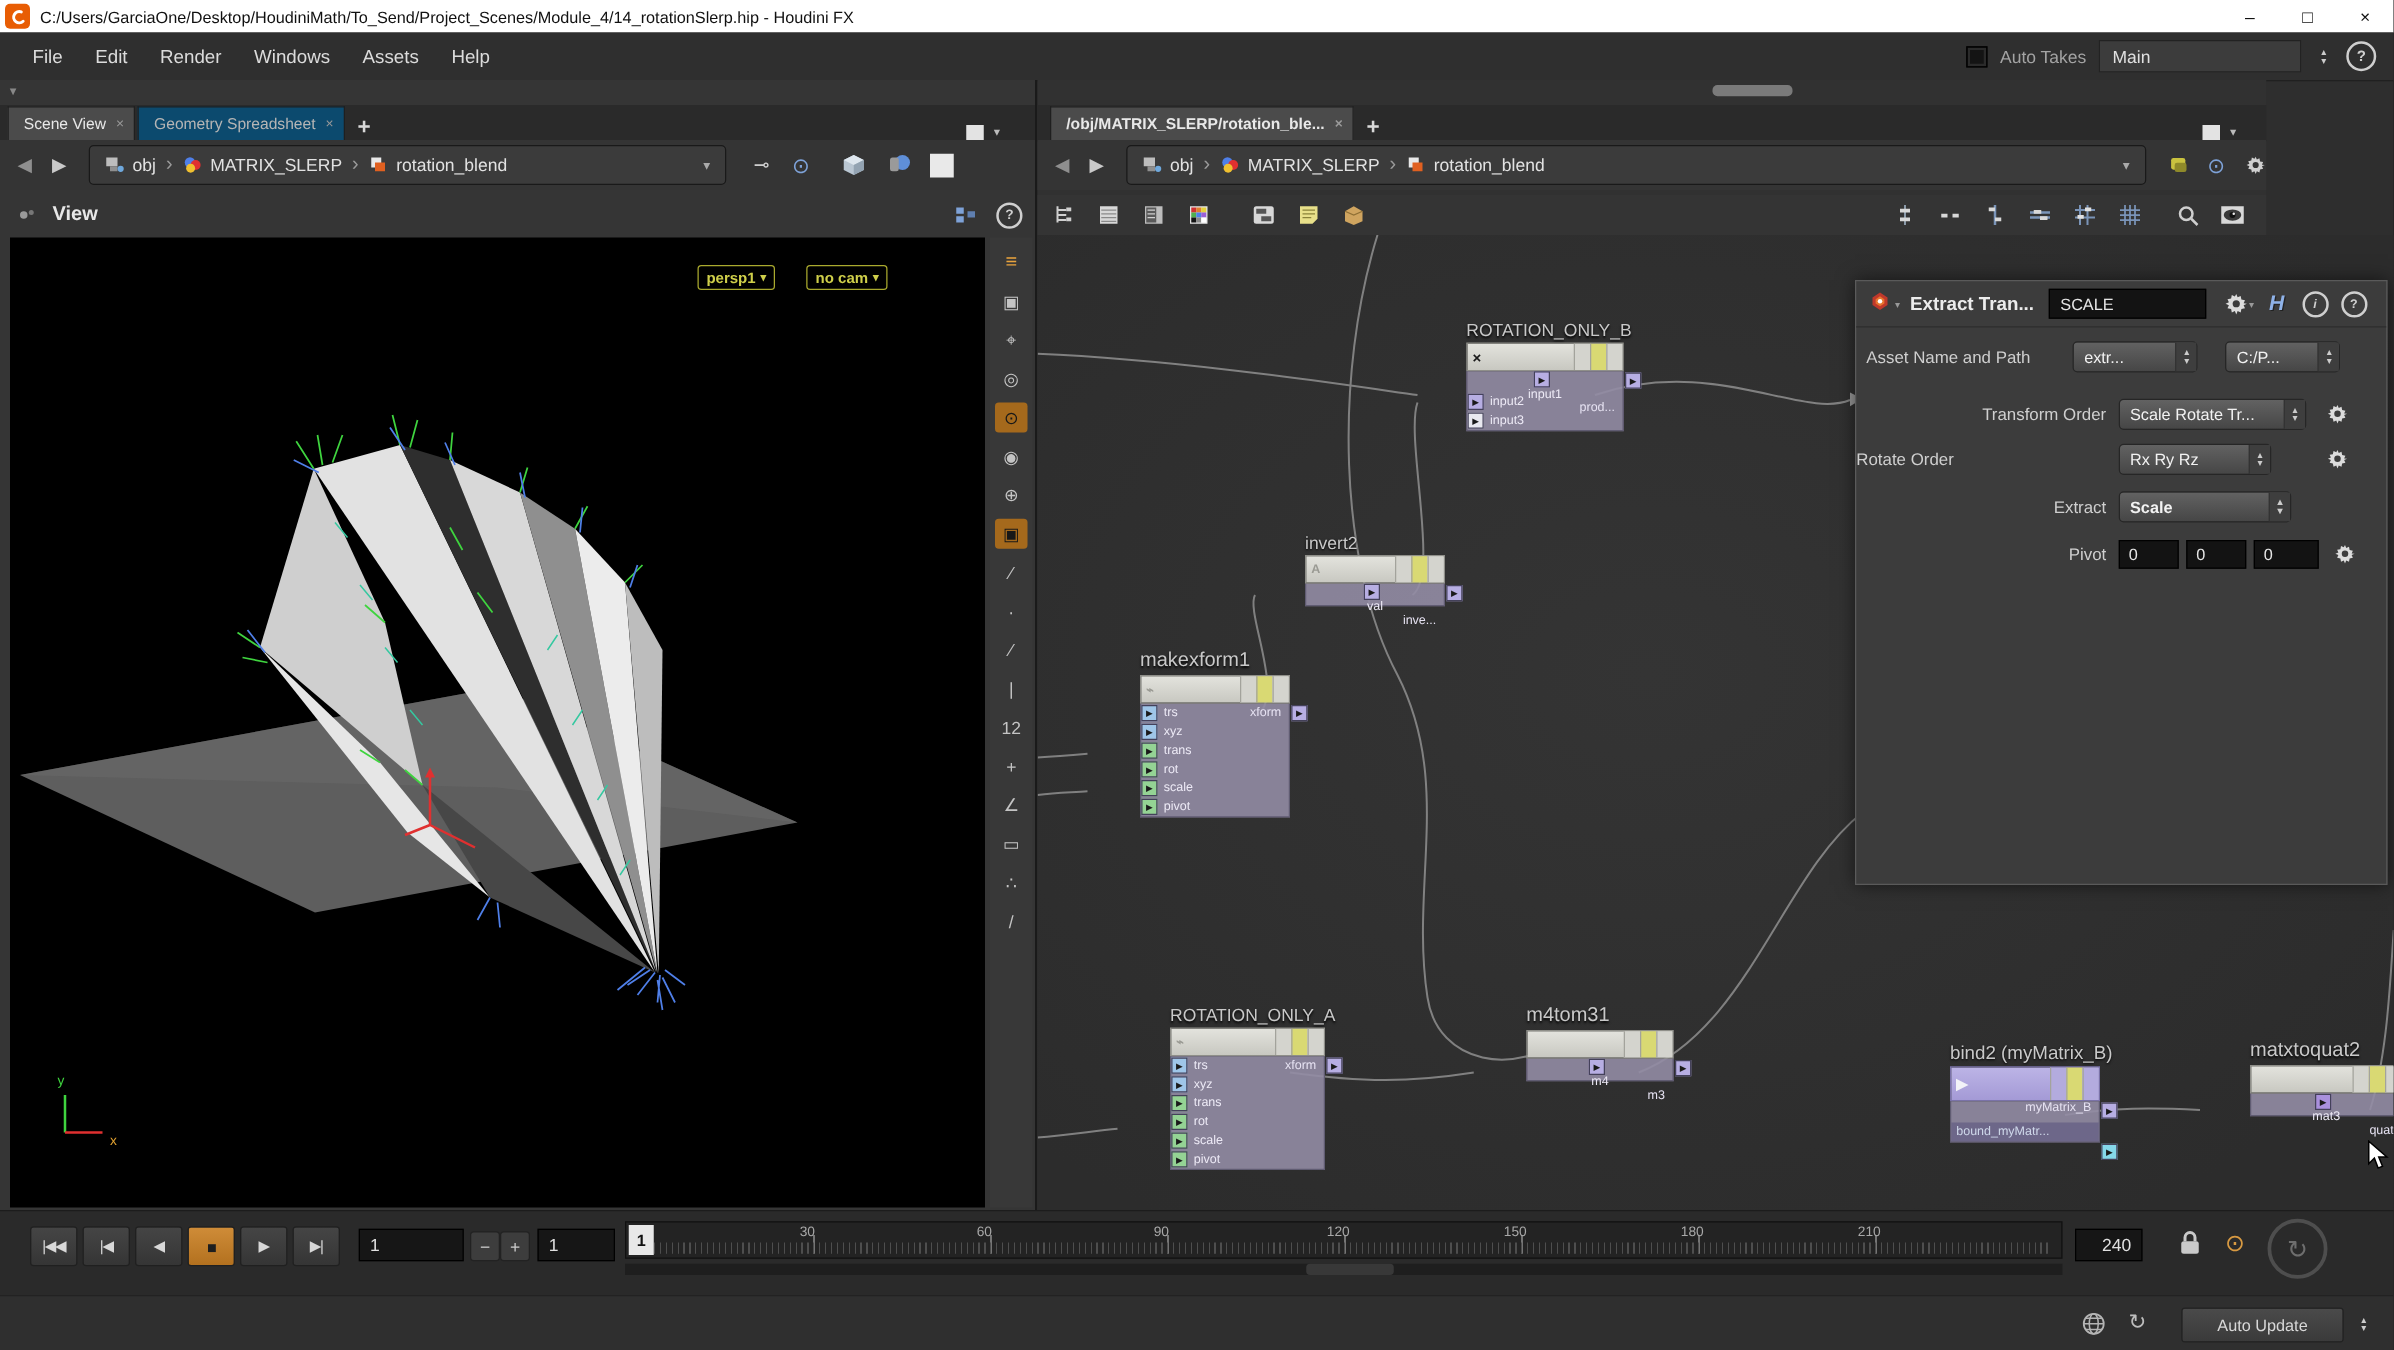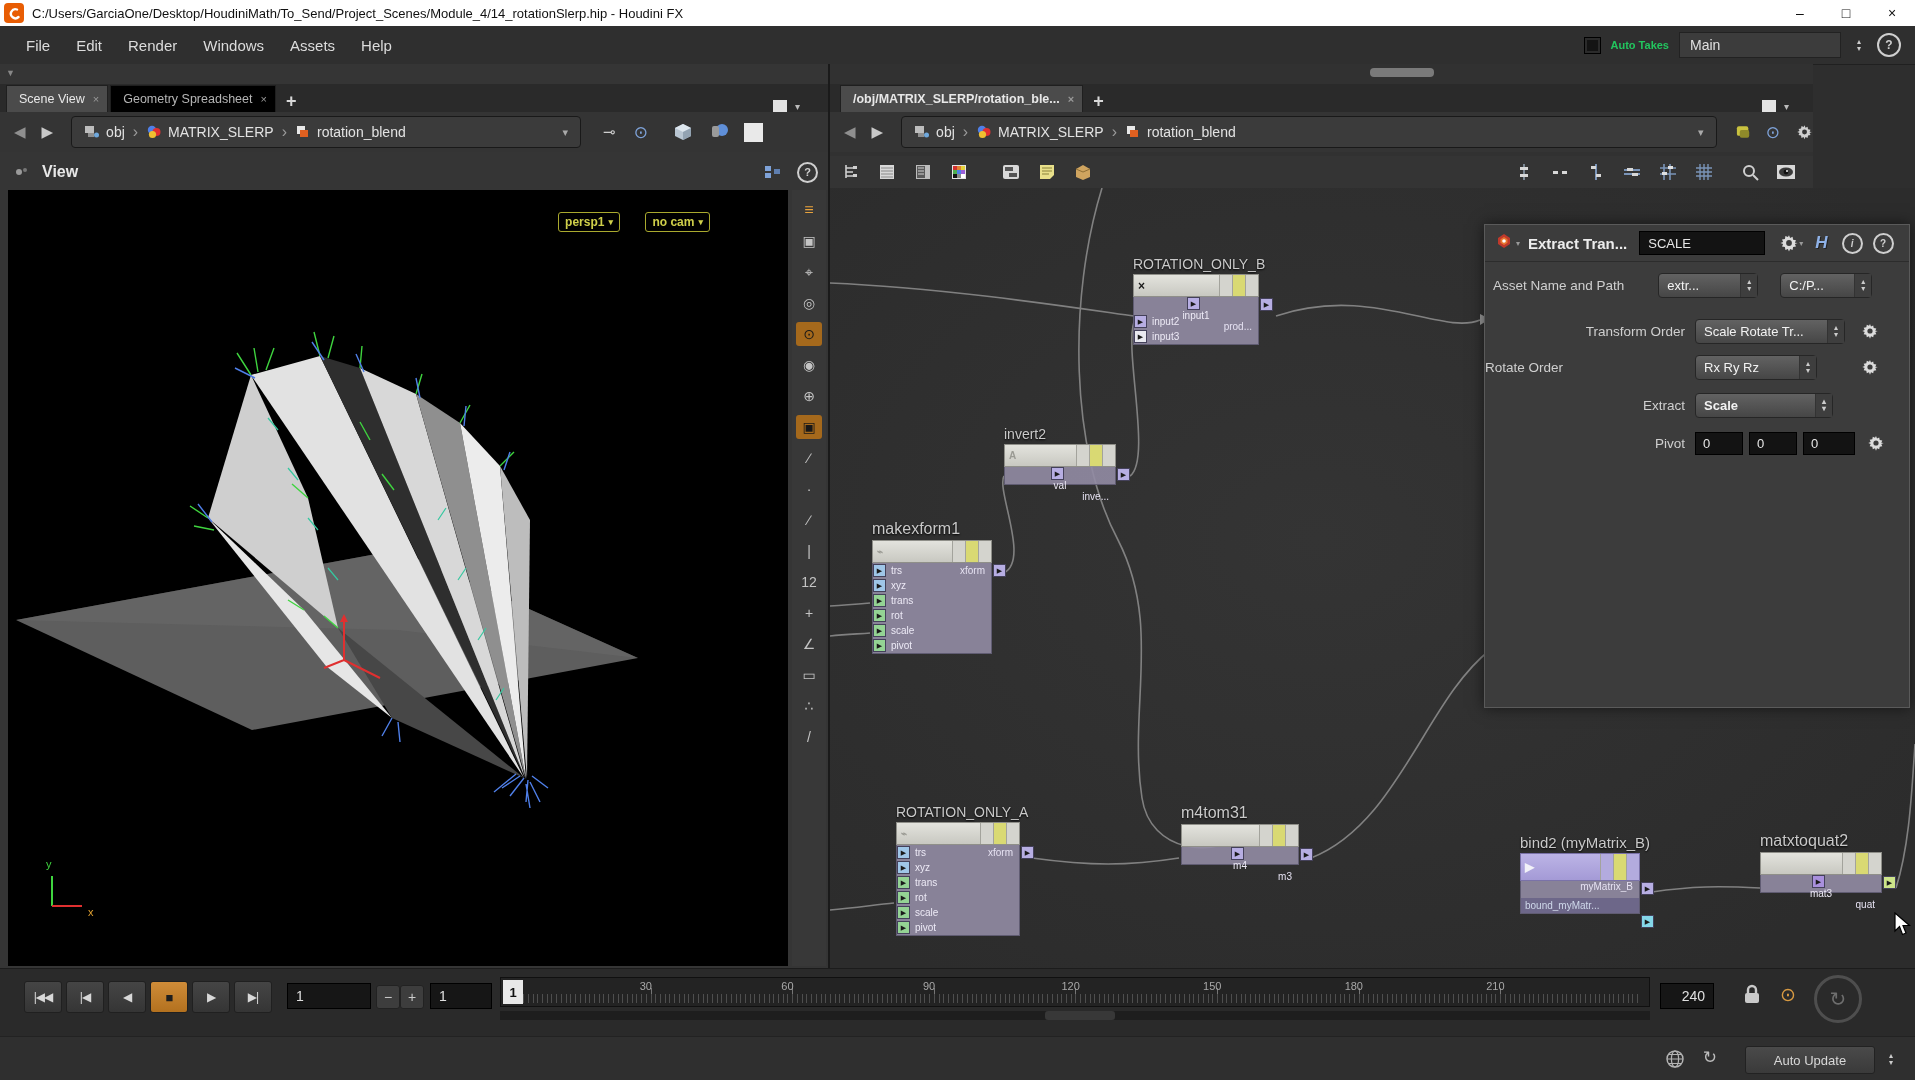--- a/index.html
+++ b/index.html
@@ -16,21 +16,21 @@
   #menuright{margin-left:auto;display:flex;align-items:center;margin-right:14px;gap:10px;}
   .cb{width:15px;height:15px;background:#141414;border:1px solid #000;box-shadow:inset 0 0 0 2px #2b2b2b;}
   #takeselect{width:150px;height:24px;background:#3c3c3c;border:1px solid #222;color:#e0e0e0;font-size:14px;display:flex;align-items:center;padding-left:10px;}
   .spinv{width:16px;height:24px;display:flex;flex-direction:column;align-items:center;justify-content:center;font-size:8px;color:#ccc;line-height:7px;}
   .qcirc{width:20px;height:20px;border:2px solid #cfcfcf;border-radius:50%;display:flex;align-items:center;justify-content:center;font-size:12px;font-weight:bold;color:#cfcfcf;}
   
   #leftpane{position:absolute;left:0;top:64px;width:828px;height:904px;background:#353535;}
   #rightpane{position:absolute;left:830px;top:64px;width:983px;height:904px;background:#313131;}
   #panedivider{position:absolute;left:828px;top:64px;width:2px;height:904px;background:#1a1a1a;}
   .tabbar{position:absolute;left:0;top:20px;width:100%;height:28px;background:#2a2a2a;border-bottom:1px solid #1f1f1f;display:flex;align-items:flex-end;}
-  .tab{height:26px;display:flex;align-items:center;padding:0 8px 0 12px;font-size:12.5px;color:#b5b5b5;background:#000000;border:1px solid #1f1f1f;border-bottom:none;margin-left:2px;gap:8px;}
+  .tab{height:26px;display:flex;align-items:center;padding:0 8px 0 12px;font-size:12.5px;color:#b5b5b5;background:#0c4a6e;border:1px solid #1f1f1f;border-bottom:none;margin-left:2px;gap:8px;}
   .tab.active{background:#4b4b4b;color:#e8e8e8;}
   .tabclose{font-size:11px;color:#999;}
   .tabplus{color:#d8d8d8;font-size:18px;margin-left:10px;font-weight:bold;}
   .pathbar{position:absolute;left:0;top:48px;width:100%;height:40px;background:#343434;display:flex;align-items:center;}
   .navarrow{font-size:15px;margin-left:14px;color:#8f8f8f;}
   .navarrow.fwd{color:#c9c9c9;}
   .crumbbox{height:30px;background:#3b3b3b;border:1px solid #191919;border-radius:4px;display:flex;align-items:center;margin-left:18px;padding:0 4px;}
   .crumb{display:flex;align-items:center;gap:6px;font-size:14px;color:#e2e2e2;padding:0 8px;}
   .crumbsep{color:#9a9a9a;font-size:16px;}
   .cicon{width:16px;height:16px;display:inline-block;}
@@ -43,21 +43,21 @@
   .campill{position:absolute;top:22px;height:18px;border:1px solid #a9a92e;border-radius:3px;background:#000;color:#cfcf4a;font-size:12px;font-weight:bold;display:flex;align-items:center;padding:0 6px;gap:4px;}
   #toolcol{position:absolute;left:792px;top:126px;width:34px;height:776px;background:#383838;display:flex;flex-direction:column;align-items:center;padding-top:8px;gap:7px;box-sizing:border-box;}
   .vtool{width:26px;height:24px;display:flex;align-items:center;justify-content:center;color:#c4c4c4;font-size:14px;border-radius:3px;}
   .vtool.hl{background:#a5691c;color:#181818;}
   .vtool.accent{color:#e8a33d;font-size:16px;}
   
   #nettoolbar{position:absolute;left:0;top:92px;width:100%;height:32px;background:#343434;display:flex;align-items:center;}
   .ntool{width:30px;height:24px;display:flex;align-items:center;justify-content:center;margin-left:6px;}
   #netcanvas{position:absolute;left:0;top:124px;width:1085px;height:780px;background:radial-gradient(ellipse at 45% 45%, #343434 0%, #2c2c2c 85%);overflow:hidden;}
   
-  .node{position:absolute;}
+  .node{position:absolute;margin-left:40px;}
   .node .ttl{color:#c9c9c9;font-size:14px;margin-bottom:2px;white-space:nowrap;text-shadow:0 1px 2px #000;}
   .nbox{position:relative;}
   .nhdr{height:23px;background:linear-gradient(#e3e3dd,#c8c8c1);border:1px solid #8f8f89;display:flex;align-items:center;box-sizing:border-box;}
   .nhdr .hglyph{font-size:12px;font-weight:bold;color:#1a1a1a;margin-left:4px;}
   .nhdr .hglyph.faint{color:#9a9a93;font-size:10px;}
   .flags{margin-left:auto;display:flex;height:100%;}
   .flag{width:13px;height:100%;border-left:1px solid #a3a39c;background:#d4d4ce;box-sizing:border-box;}
   .flag.on{background:#d9d973;}
   .nhdr.purple{background:linear-gradient(#bcb4e6,#a49ad6);border-color:#7a72a8;height:28px;}
   .nhdr.purple .hglyph{color:#f2f2f8;}
@@ -125,21 +125,21 @@
   <div id="menuitems" style="display:flex;">
         <span class="menu-item">File</span>
         <span class="menu-item">Edit</span>
         <span class="menu-item">Render</span>
         <span class="menu-item">Windows</span>
         <span class="menu-item">Assets</span>
         <span class="menu-item">Help</span>
       </div>
   <div id="menuright">
     <span class="cb"></span>
-    <span style="font-size:11px;color:#22c55e;font-weight:bold;">Auto Takes</span>
+    <span style="font-size:14px;color:#a3a3a3;">Auto Takes</span>
     <div id="takeselect">Main</div>
     <div class="spinv">
           <span>▴</span>
           <span>▾</span>
         </div>
     <div class="qcirc">?</div>
   </div>
 </div>
 
 <div id="leftpane">

